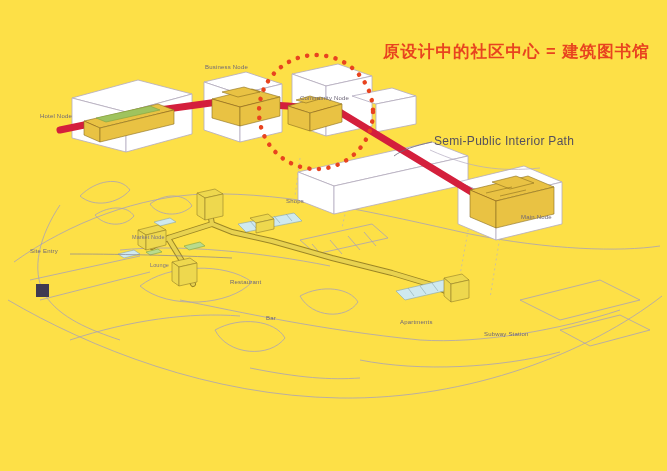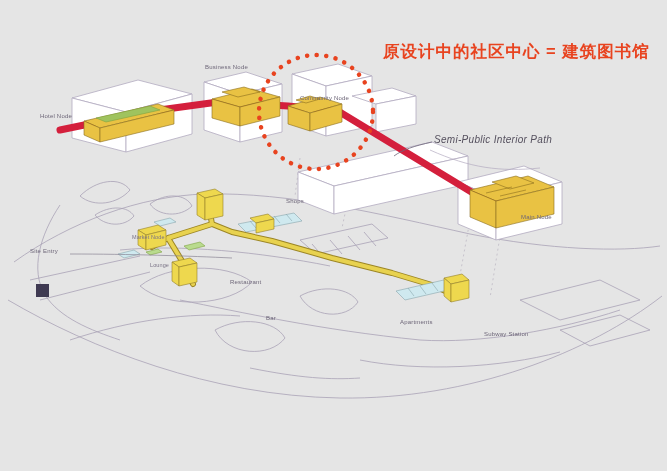--- a/index.html
+++ b/index.html
@@ -1,27 +1,27 @@
 <!DOCTYPE html>
 <html><head>
 <meta charset="utf-8">
 <style>
   html,body{margin:0;padding:0;background:#ffffff;}
   #stage{
-    position:relative;width:667px;height:471px;background:#e5e5e5;overflow:hidden;
+    position:relative;width:667px;height:471px;background:#fde047;overflow:hidden;
     font-family:"Liberation Sans", sans-serif;
   }
   #stage svg{position:absolute;left:0;top:0;}
   .lbl{
     position:absolute;color:#6d6678;white-space:nowrap;pointer-events:none;
     font-family:"Liberation Sans", sans-serif;line-height:1;
   }
   .lbl.tiny{font-size:6px;letter-spacing:.2px;}
   .lbl.micro{font-size:5.5px;letter-spacing:.1px;color:#7a7386;}
-  .lbl.med{font-size:10px;color:#55505e;letter-spacing:.3px;font-style:italic;}
+  .lbl.med{font-size:12px;color:#55505e;letter-spacing:.3px;}
   #cn-title{
     position:absolute;left:383px;top:41px;width:250px;
     color:#e8431f;font-size:16.5px;font-weight:bold;letter-spacing:1px;
     font-family:"Liberation Sans", sans-serif;white-space:nowrap;
   }
 </style>
 </head>
 <body>
 
 <div id="stage">

